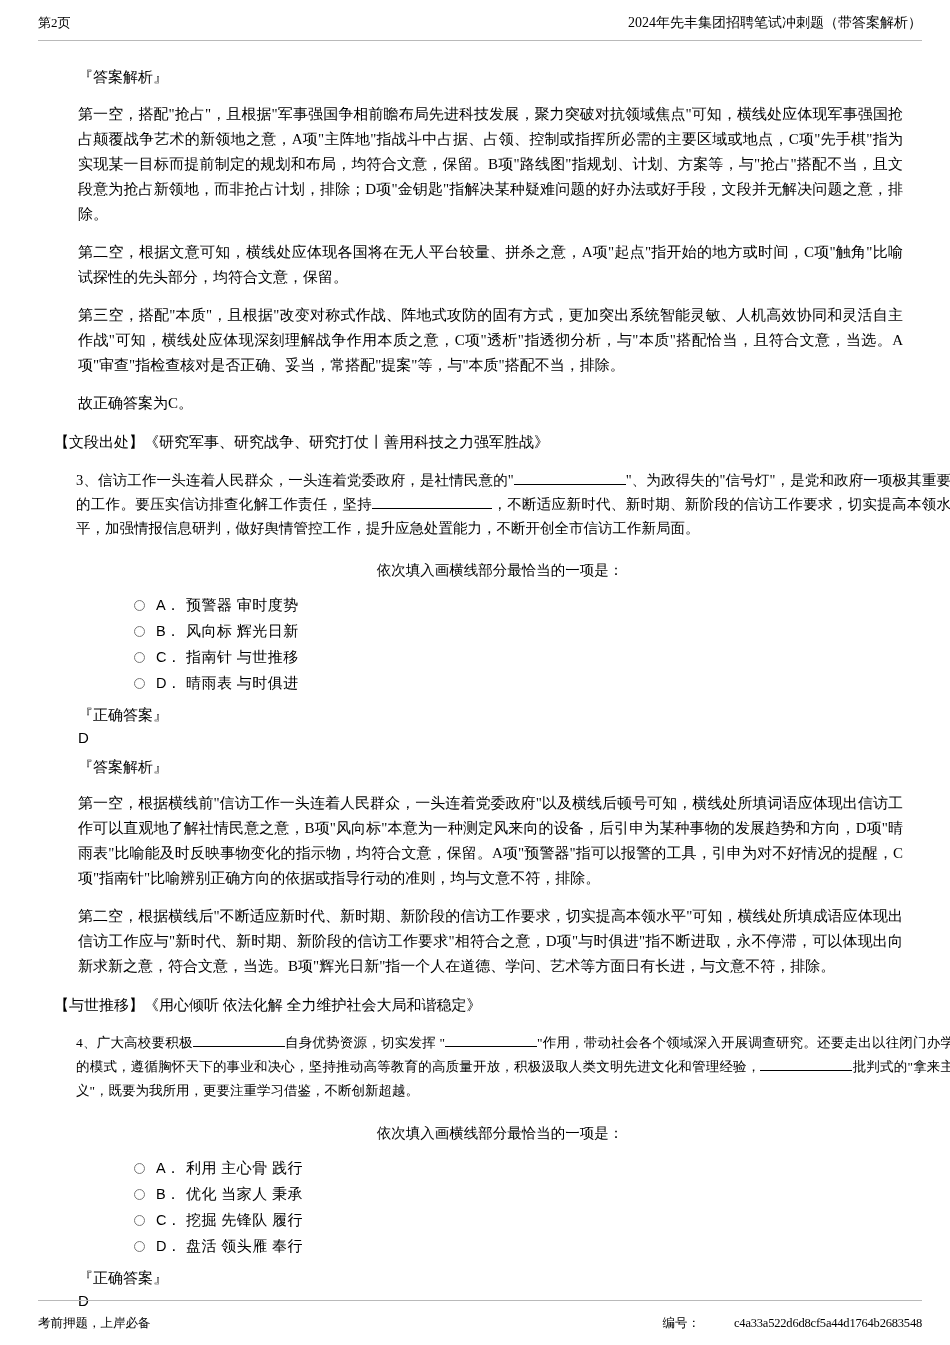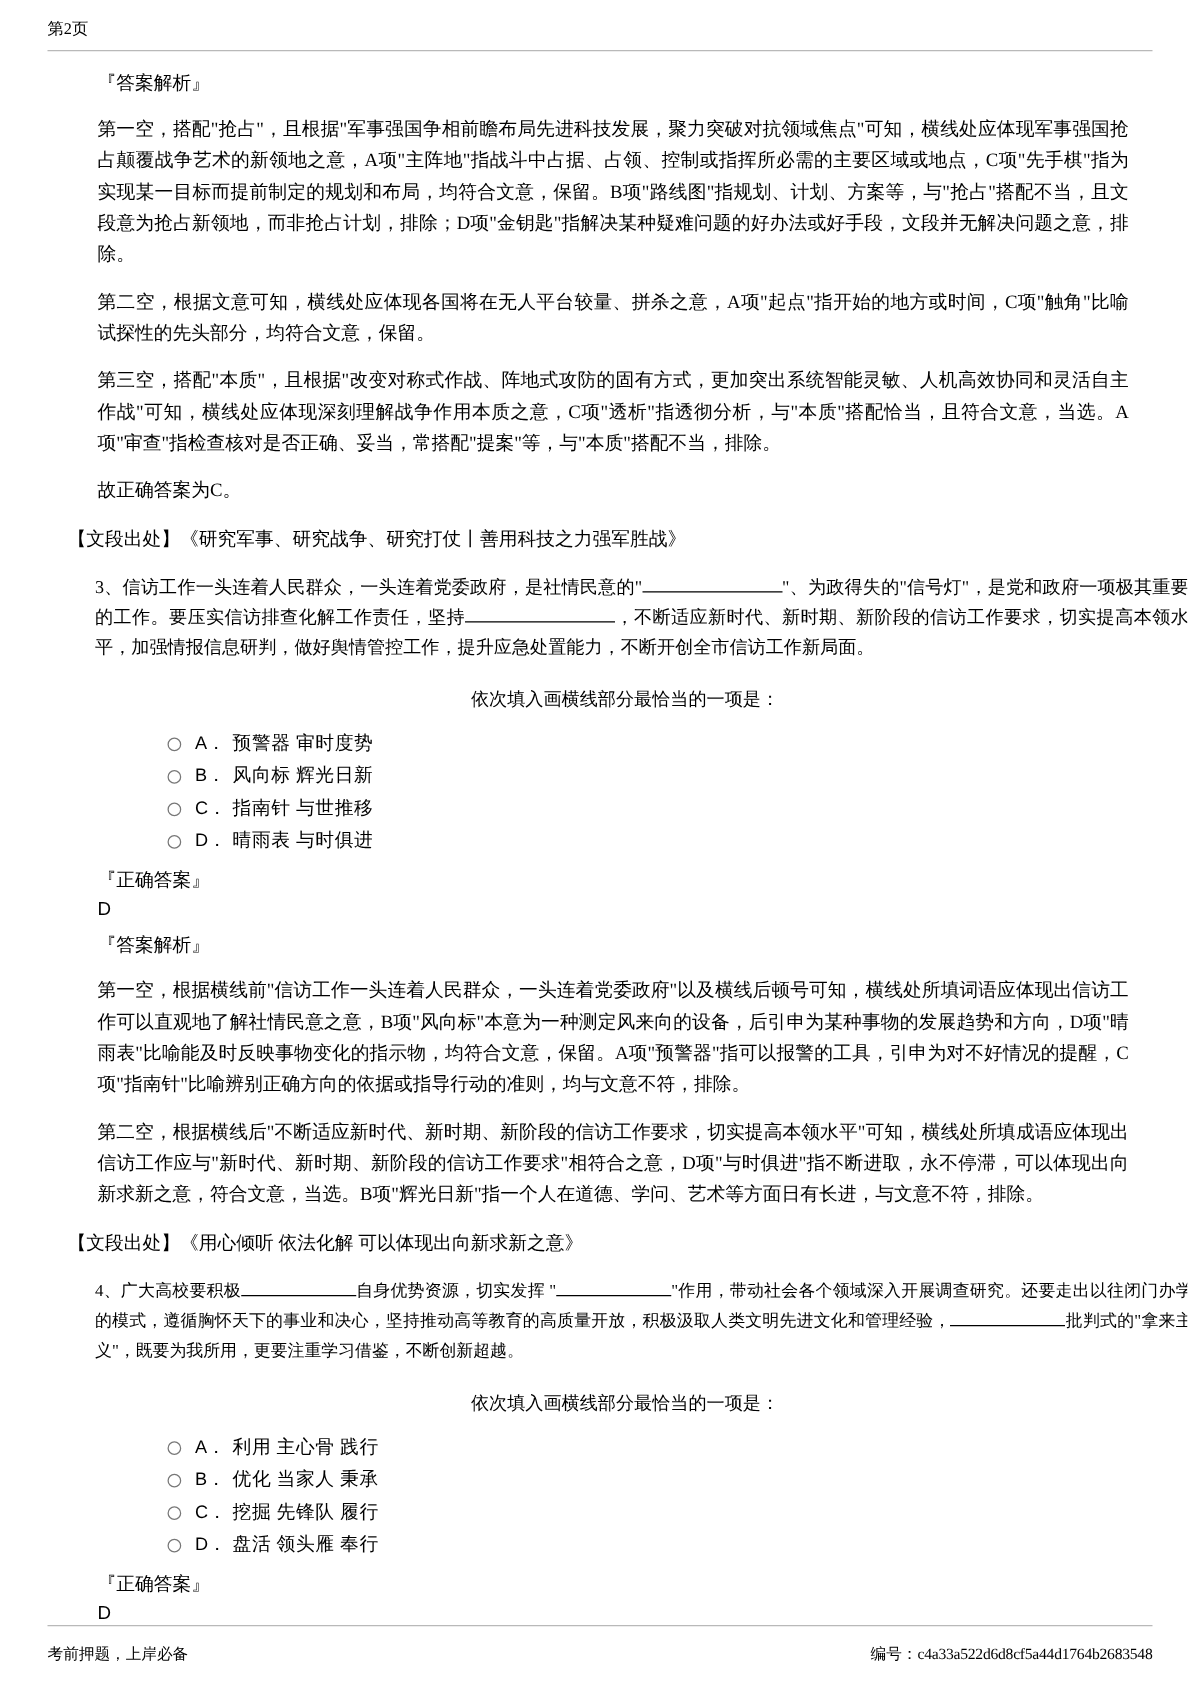--- a/index.html
+++ b/index.html
@@ -58,26 +58,27 @@
     justify-content: space-between;
     font-size: 12.5px;
     line-height: 16px;
     padding-top: 6px;
   }
   .page-footer .ftr-right {
     font-size: 12.5px;
   }
   .page-footer .ftr-serial {
     letter-spacing: -0.2px;
+    margin-left: 34px;
   }
 
   
   .content {
     position: absolute;
-    top: 48px;
+    top: 58px;
     left: 38px;
     width: 884px;
   }
 
   
   .tag-line {
     font-size: 15px;
     line-height: 22px;
     margin: 8px 0 2px 40px;
     white-space: pre;
@@ -178,20 +179,21 @@
     margin: 14px 0 0 16px;
   }
 </style>
 </head>
 <body>
 
 <div class="page">
 
   <div class="page-header">
     <span class="hdr-left">第2页</span>
+    <span class="hdr-right">2024年先丰集团招聘笔试冲刺题（带答案解析）</span>
   </div>
 
   <div class="content">
 
     <div class="tag-line">『答案解析』</div>
 
     <p class="para first">第一空，搭配"抢占"，且根据"军事强国争相前瞻布局先进科技发展，聚力突破对抗领域焦点"可知，横线处应体现军事强国抢占颠覆战争艺术的新领地之意，A项"主阵地"指战斗中占据、占领、控制或指挥所必需的主要区域或地点，C项"先手棋"指为实现某一目标而提前制定的规划和布局，均符合文意，保留。B项"路线图"指规划、计划、方案等，与"抢占"搭配不当，且文段意为抢占新领地，而非抢占计划，排除；D项"金钥匙"指解决某种疑难问题的好办法或好手段，文段并无解决问题之意，排除。</p>
     <p class="para">第二空，根据文意可知，横线处应体现各国将在无人平台较量、拼杀之意，A项"起点"指开始的地方或时间，C项"触角"比喻试探性的先头部分，均符合文意，保留。</p>
     <p class="para">第三空，搭配"本质"，且根据"改变对称式作战、阵地式攻防的固有方式，更加突出系统智能灵敏、人机高效协同和灵活自主作战"可知，横线处应体现深刻理解战争作用本质之意，C项"透析"指透彻分析，与"本质"搭配恰当，且符合文意，当选。A项"审查"指检查核对是否正确、妥当，常搭配"提案"等，与"本质"搭配不当，排除。</p>
     <p class="para">故正确答案为C。</p>
@@ -223,21 +225,21 @@
         <span class="opt-text">晴雨表 与时俱进</span>
       </li>
     </ul>
 
     <div class="tag-line">『正确答案』</div>
     <div class="answer-letter">D</div>
     <div class="tag-line">『答案解析』</div>
 
     <p class="para">第一空，根据横线前"信访工作一头连着人民群众，一头连着党委政府"以及横线后顿号可知，横线处所填词语应体现出信访工作可以直观地了解社情民意之意，B项"风向标"本意为一种测定风来向的设备，后引申为某种事物的发展趋势和方向，D项"晴雨表"比喻能及时反映事物变化的指示物，均符合文意，保留。A项"预警器"指可以报警的工具，引申为对不好情况的提醒，C项"指南针"比喻辨别正确方向的依据或指导行动的准则，均与文意不符，排除。</p>
     <p class="para">第二空，根据横线后"不断适应新时代、新时期、新阶段的信访工作要求，切实提高本领水平"可知，横线处所填成语应体现出信访工作应与"新时代、新时期、新阶段的信访工作要求"相符合之意，D项"与时俱进"指不断进取，永不停滞，可以体现出向新求新之意，符合文意，当选。B项"辉光日新"指一个人在道德、学问、艺术等方面日有长进，与文意不符，排除。</p>
-    <div class="source">【文段出处】《用心倾听 依法化解 可以体现出向新求新之意》</div>
+    <div class="source">【与世推移】《用心倾听 依法化解 全力维护社会大局和谐稳定》</div>
 
     <p class="stem stem-q4"><span>4、</span><span>广大高校要积极</span><span class="blank w-mid"></span><span>自身优势资源，切实发挥 "</span><span class="blank w-mid"></span><span>"作用，带动社会各个领域深入开展调查研究。还要走出以往闭门办学的模式，遵循胸怀天下的事业和决心，坚持推动高等教育的高质量开放，积极汲取人类文明先进文化和管理经验，</span><span class="blank w-mid"></span><span>批判式的"拿来主义"，既要为我所用，更要注重学习借鉴，不断创新超越。</span></p>
 
     <div class="instruct">依次填入画横线部分最恰当的一项是：</div>
 
     <ul class="options">
       <li>
         <span class="radio"></span>
         <span class="opt-letter">A．</span>
         <span class="opt-text">利用 主心骨 践行</span>

